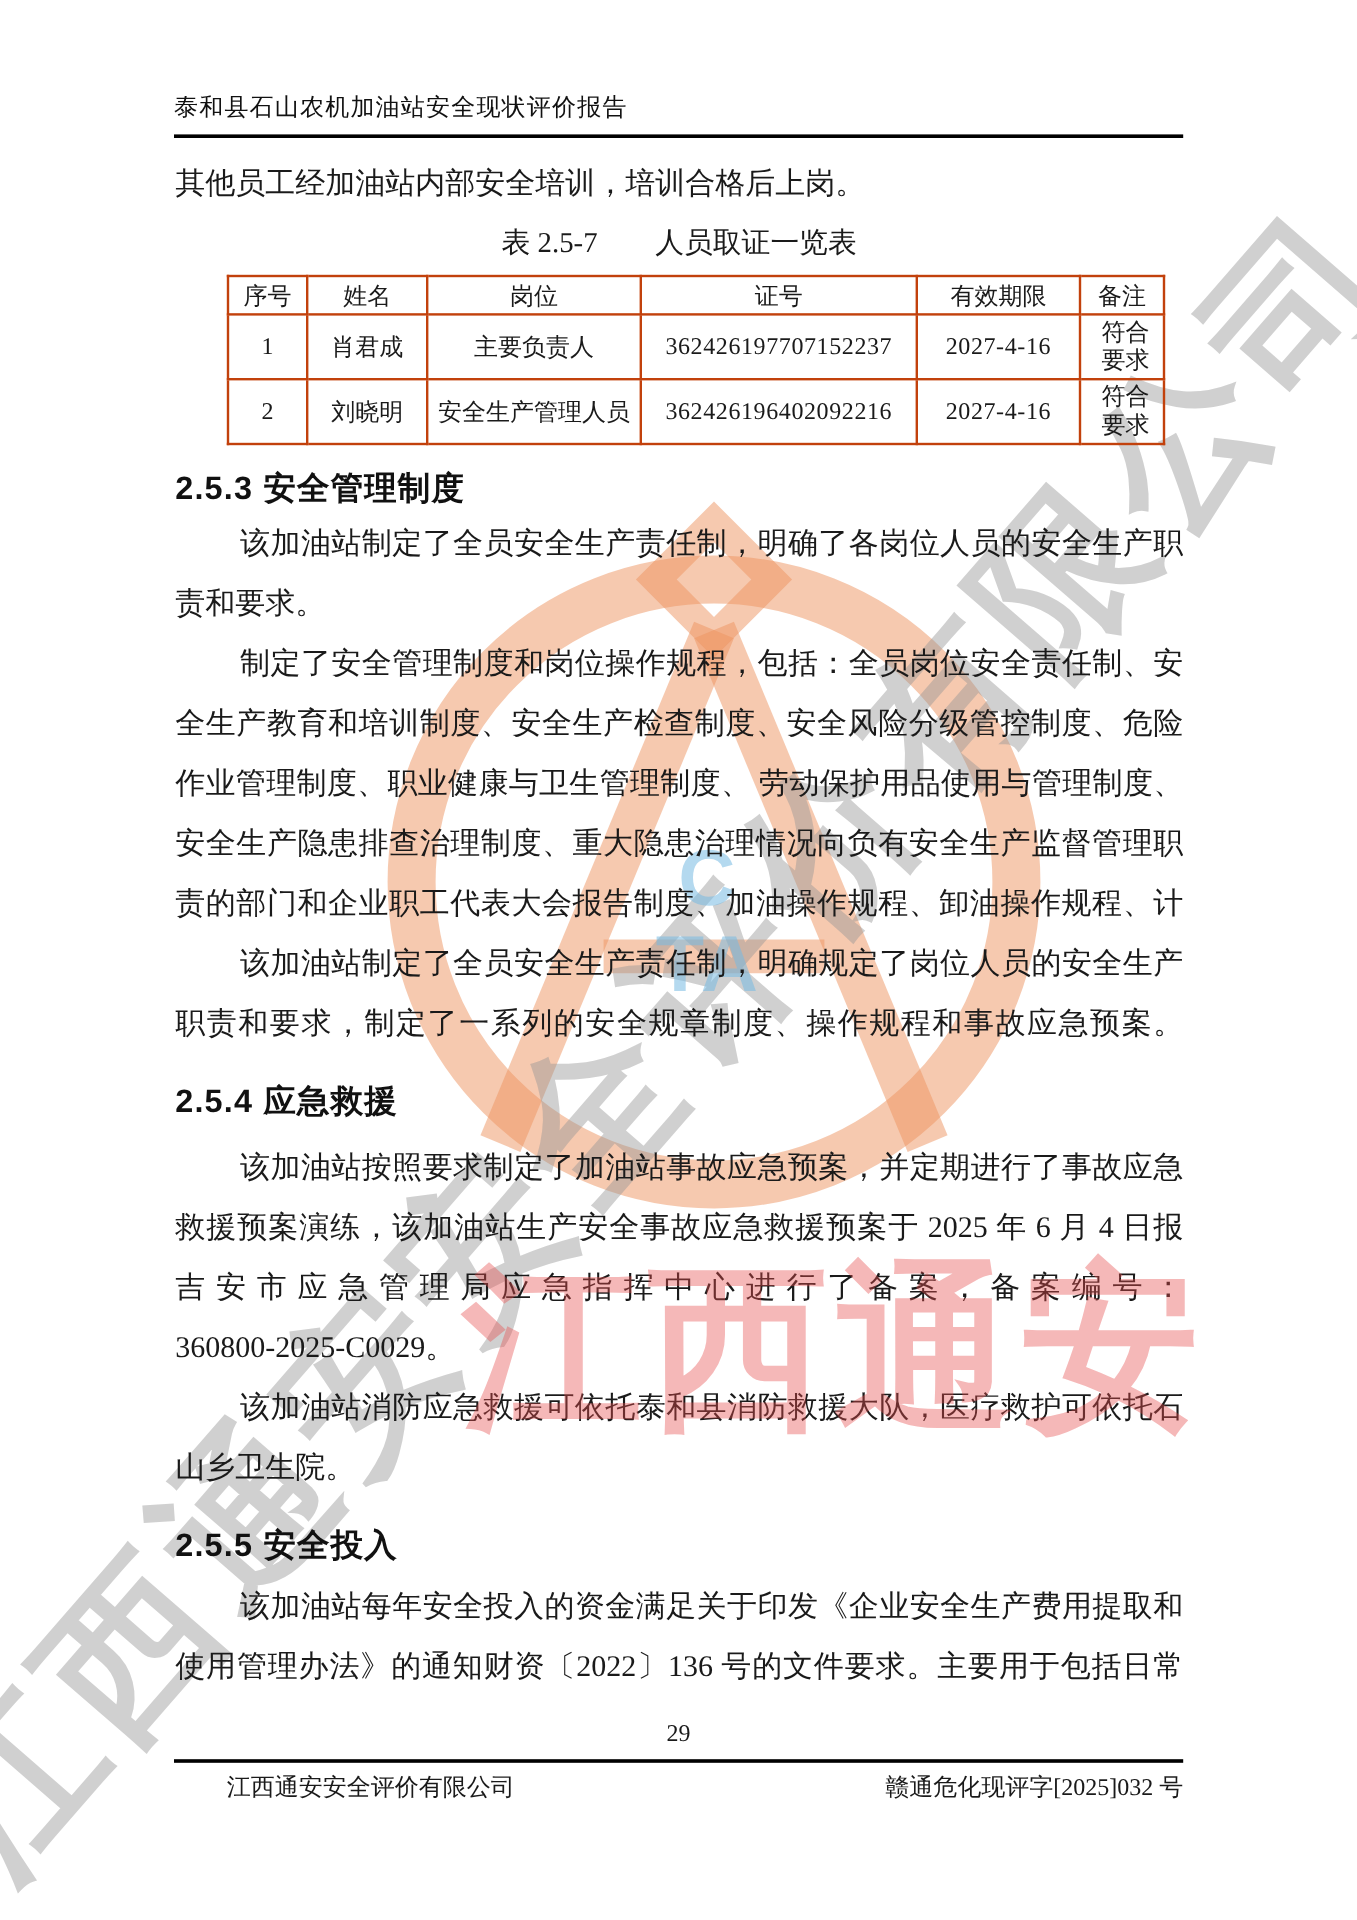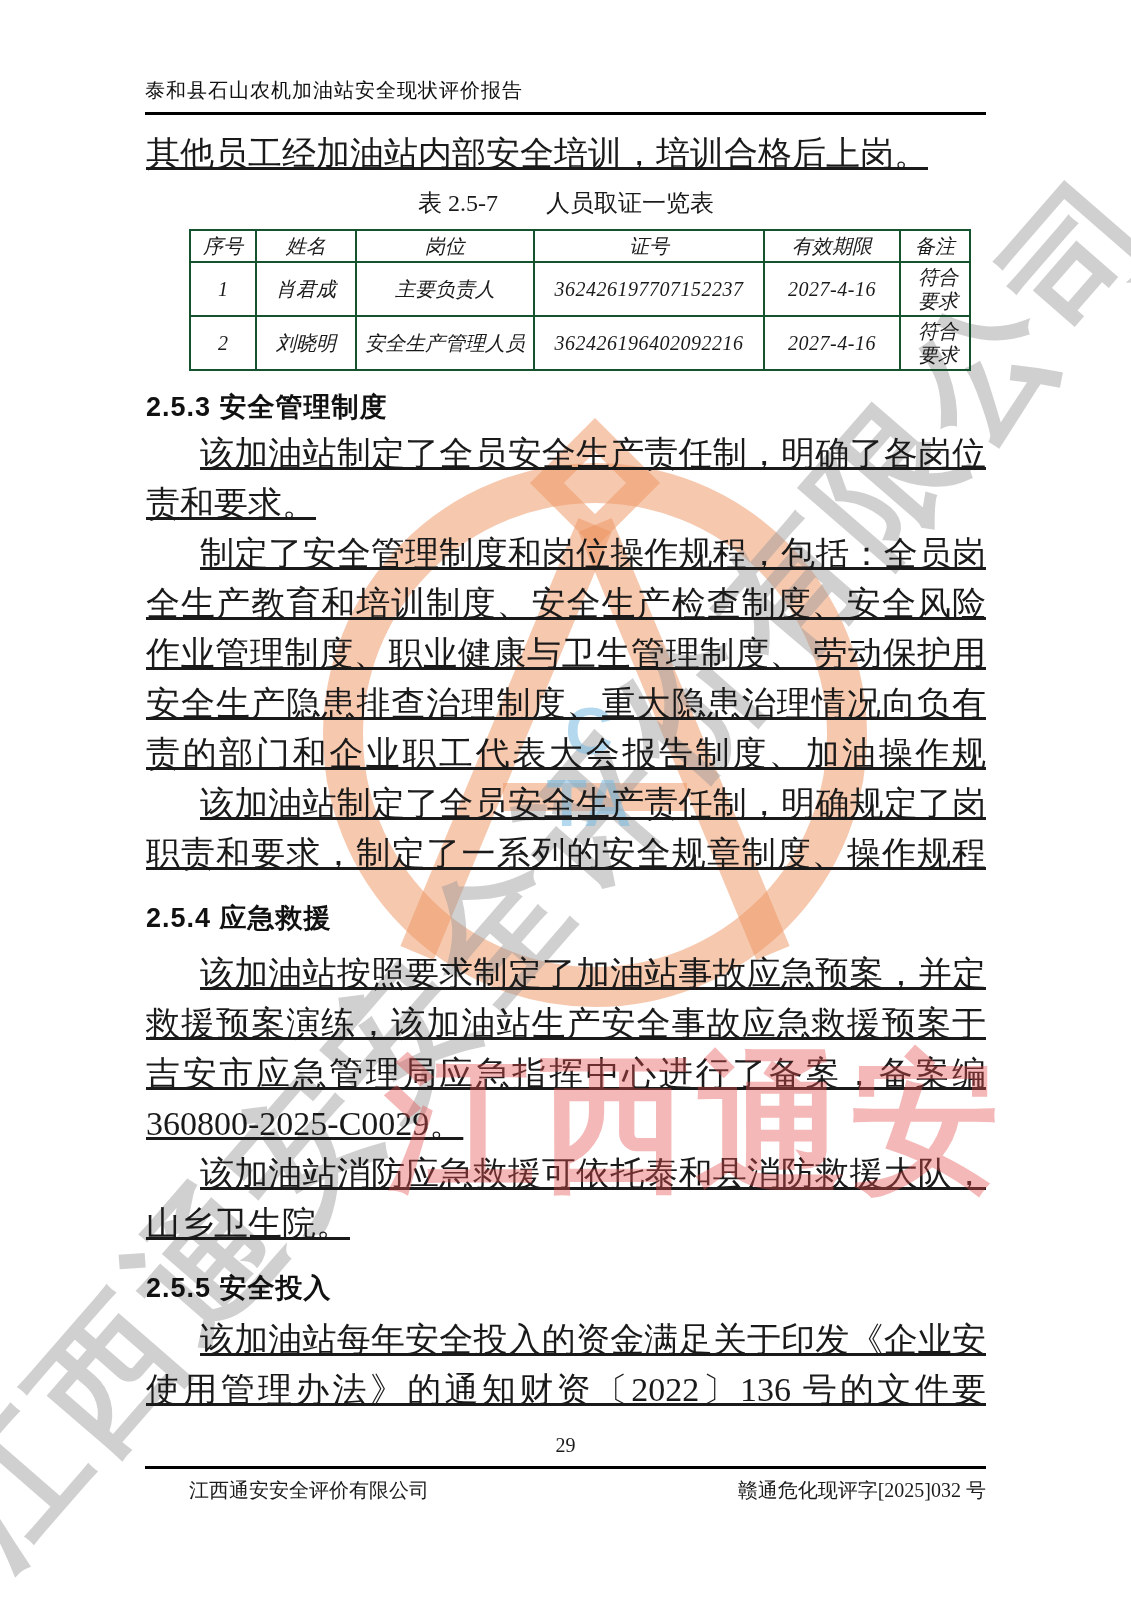--- a/index.html
+++ b/index.html
@@ -37,39 +37,38 @@
   }
   
   .doc{position:relative;z-index:2;}
   .header-title{
     margin:78px 145px 0;height:24px;line-height:24px;
     text-align:left;font-size:20px;letter-spacing:1px;color:#111;
   }
   .header-rule{margin:10px 145px 0;height:3px;background:#000;}
   .content{margin:14px 146px 0;width:840px;}
   .ln{
-    height:50px;line-height:50px;font-size:34px;
+    height:50px;line-height:50px;font-size:25px;
     text-align:justify;text-align-last:justify;text-justify:inter-character;
     overflow:hidden;
-    text-decoration:underline;
   }
   .ln.last{text-align-last:left;}
   .ln.ind{text-indent:54px;}
   .caption{margin-top:6px;height:36px;line-height:36px;text-align:center;font-size:24px;}
   .sec-heading{
     margin-top:14px;height:44px;line-height:44px;
     font-family:"Liberation Sans", sans-serif;
     font-weight:bold;font-size:27px;letter-spacing:1px;color:#111;
   }
   .sec-heading.tall{height:50px;line-height:50px;}
   table.cert{
     border-collapse:collapse;margin:8px 0 0 43px;
     table-layout:fixed;font-size:20px;
   }
-  table.cert td{border:2px solid #14532d;text-align:center;padding:0;overflow:hidden;font-style:italic;}
+  table.cert td{border:2px solid #c2410c;text-align:center;padding:0;overflow:hidden;}
   tr.thead td{height:30px;}
   tr.trow td{height:52px;}
   .remark{display:inline-block;width:46px;line-height:24px;text-align:right;}
   .mono-num{letter-spacing:0.5px;}
   
   .pagenum{margin-top:12px;height:36px;line-height:36px;text-align:center;font-size:20px;}
   .footer-rule{margin:3px 145px 0;height:3px;background:#000;}
   .footer-row{
     margin:6px 145px 0;display:flex;justify-content:space-between;
     font-size:20px;line-height:30px;

